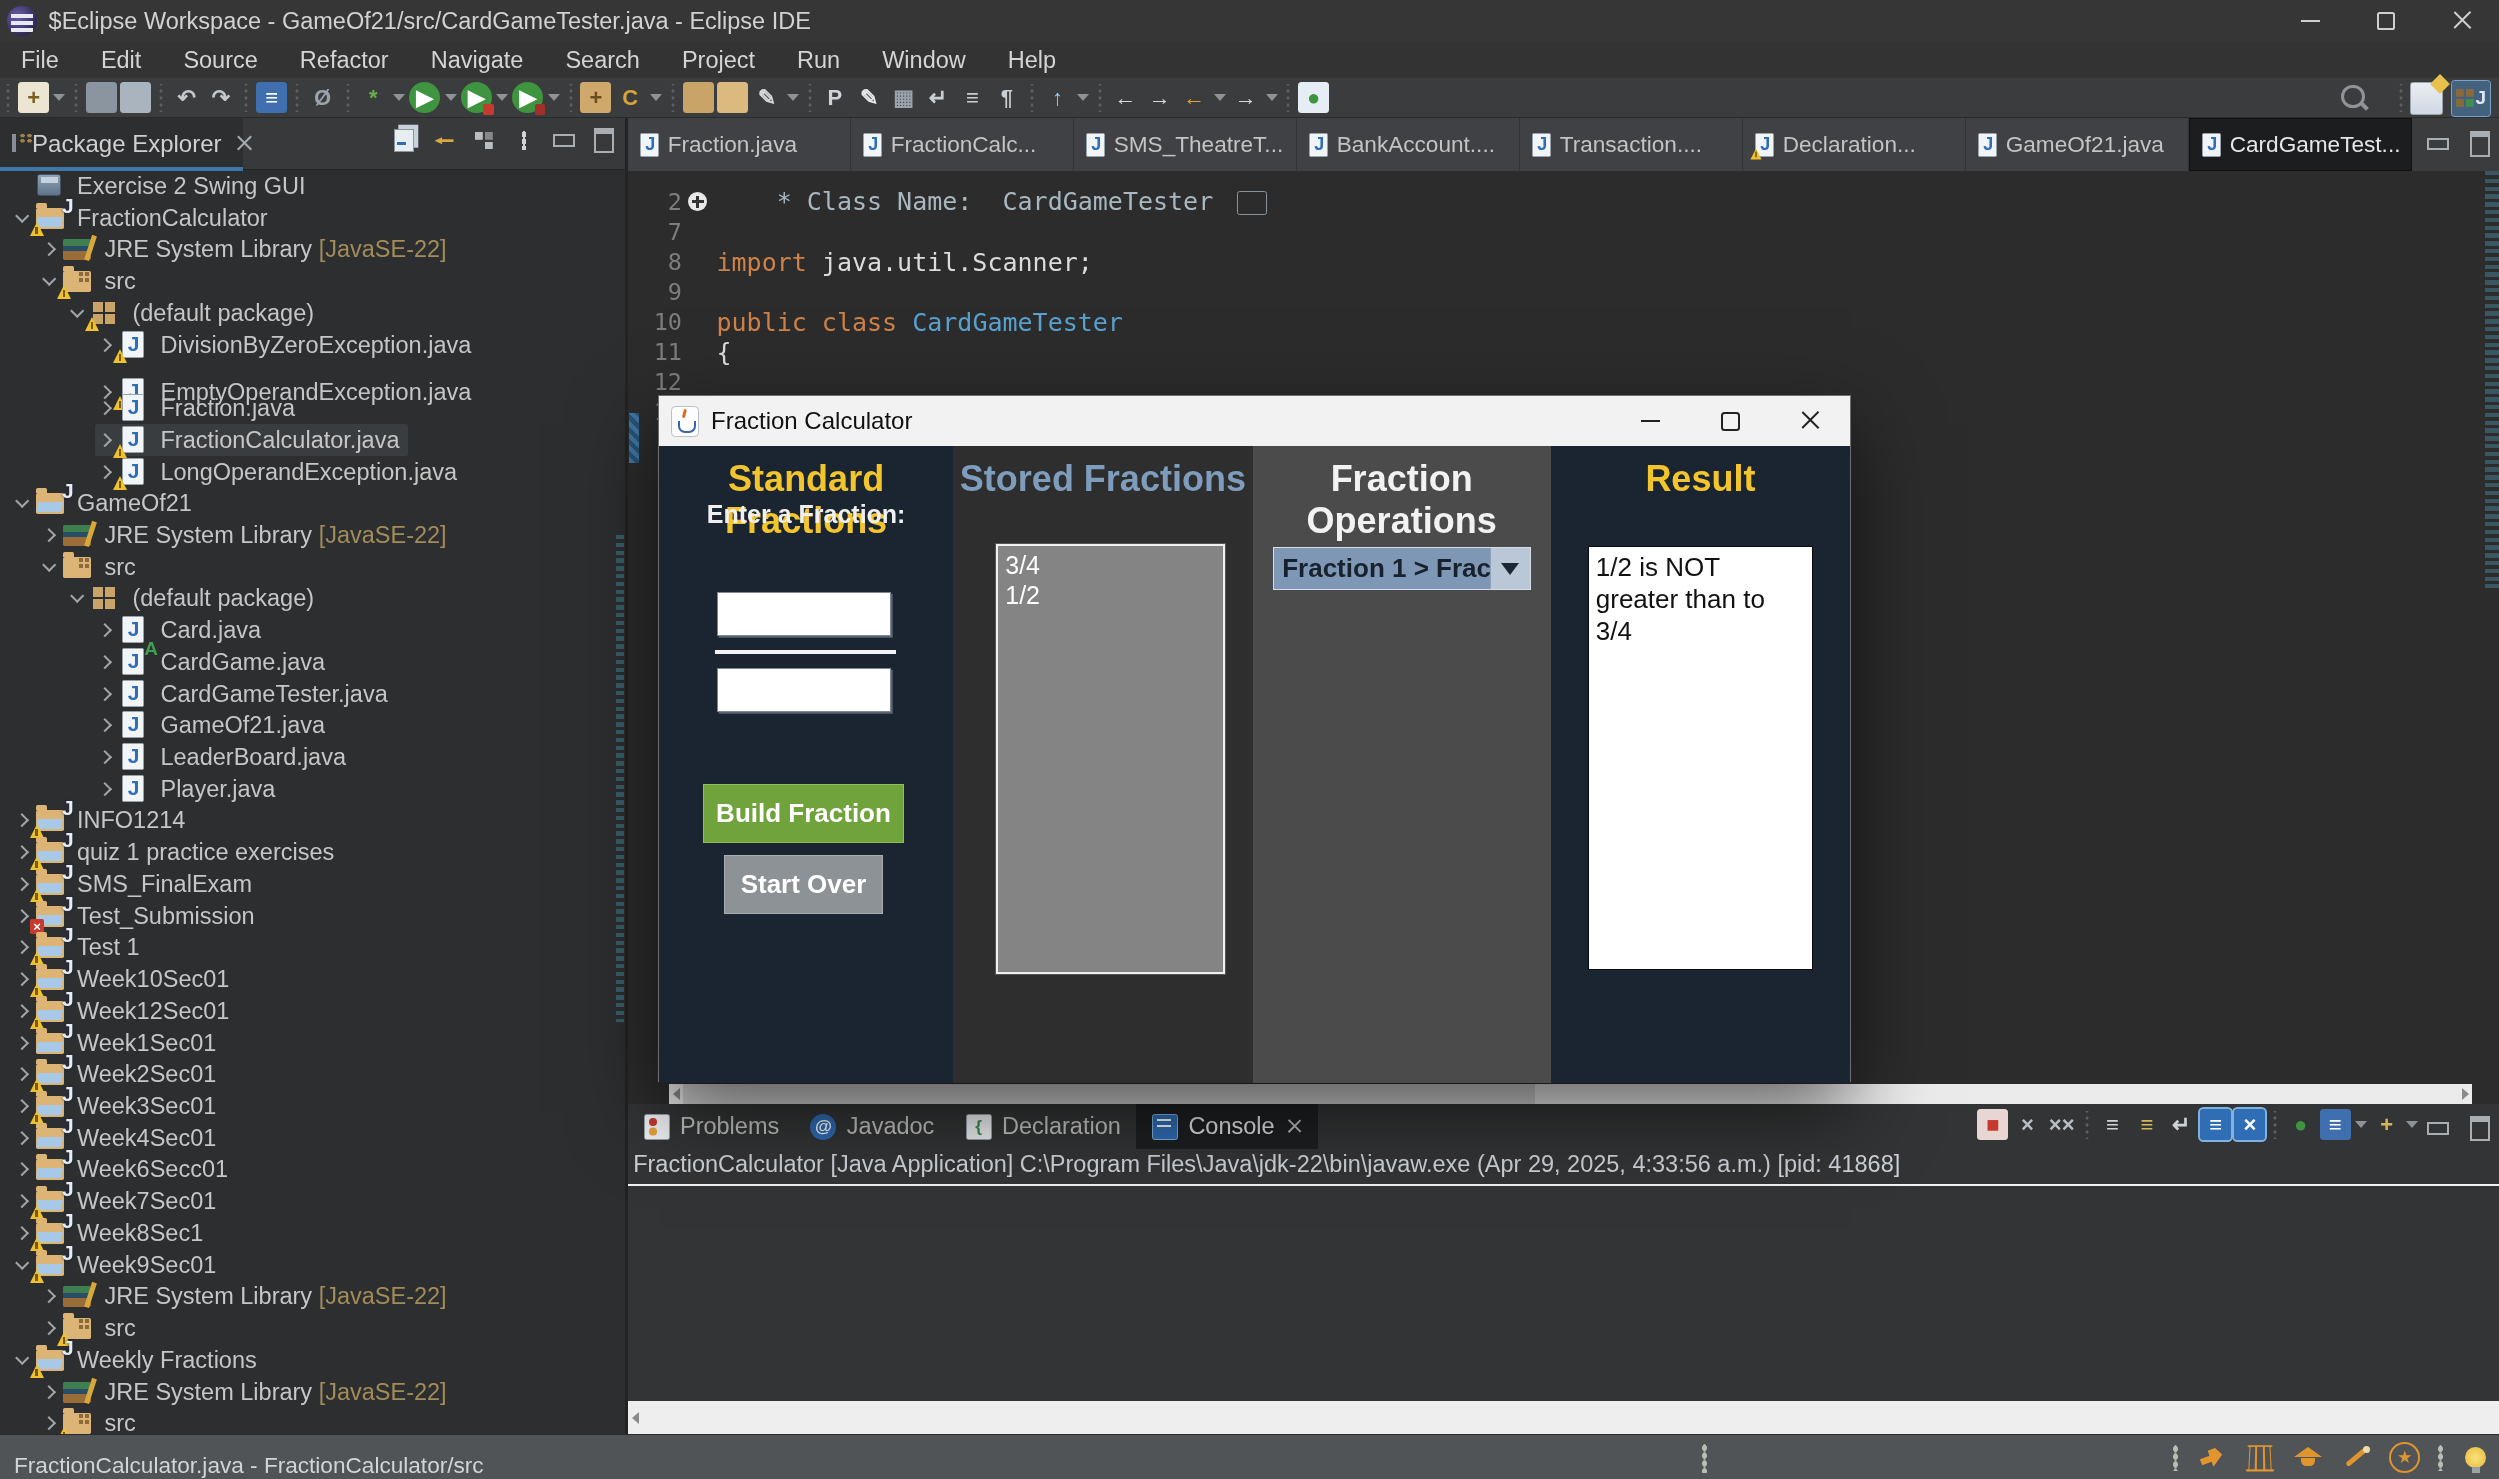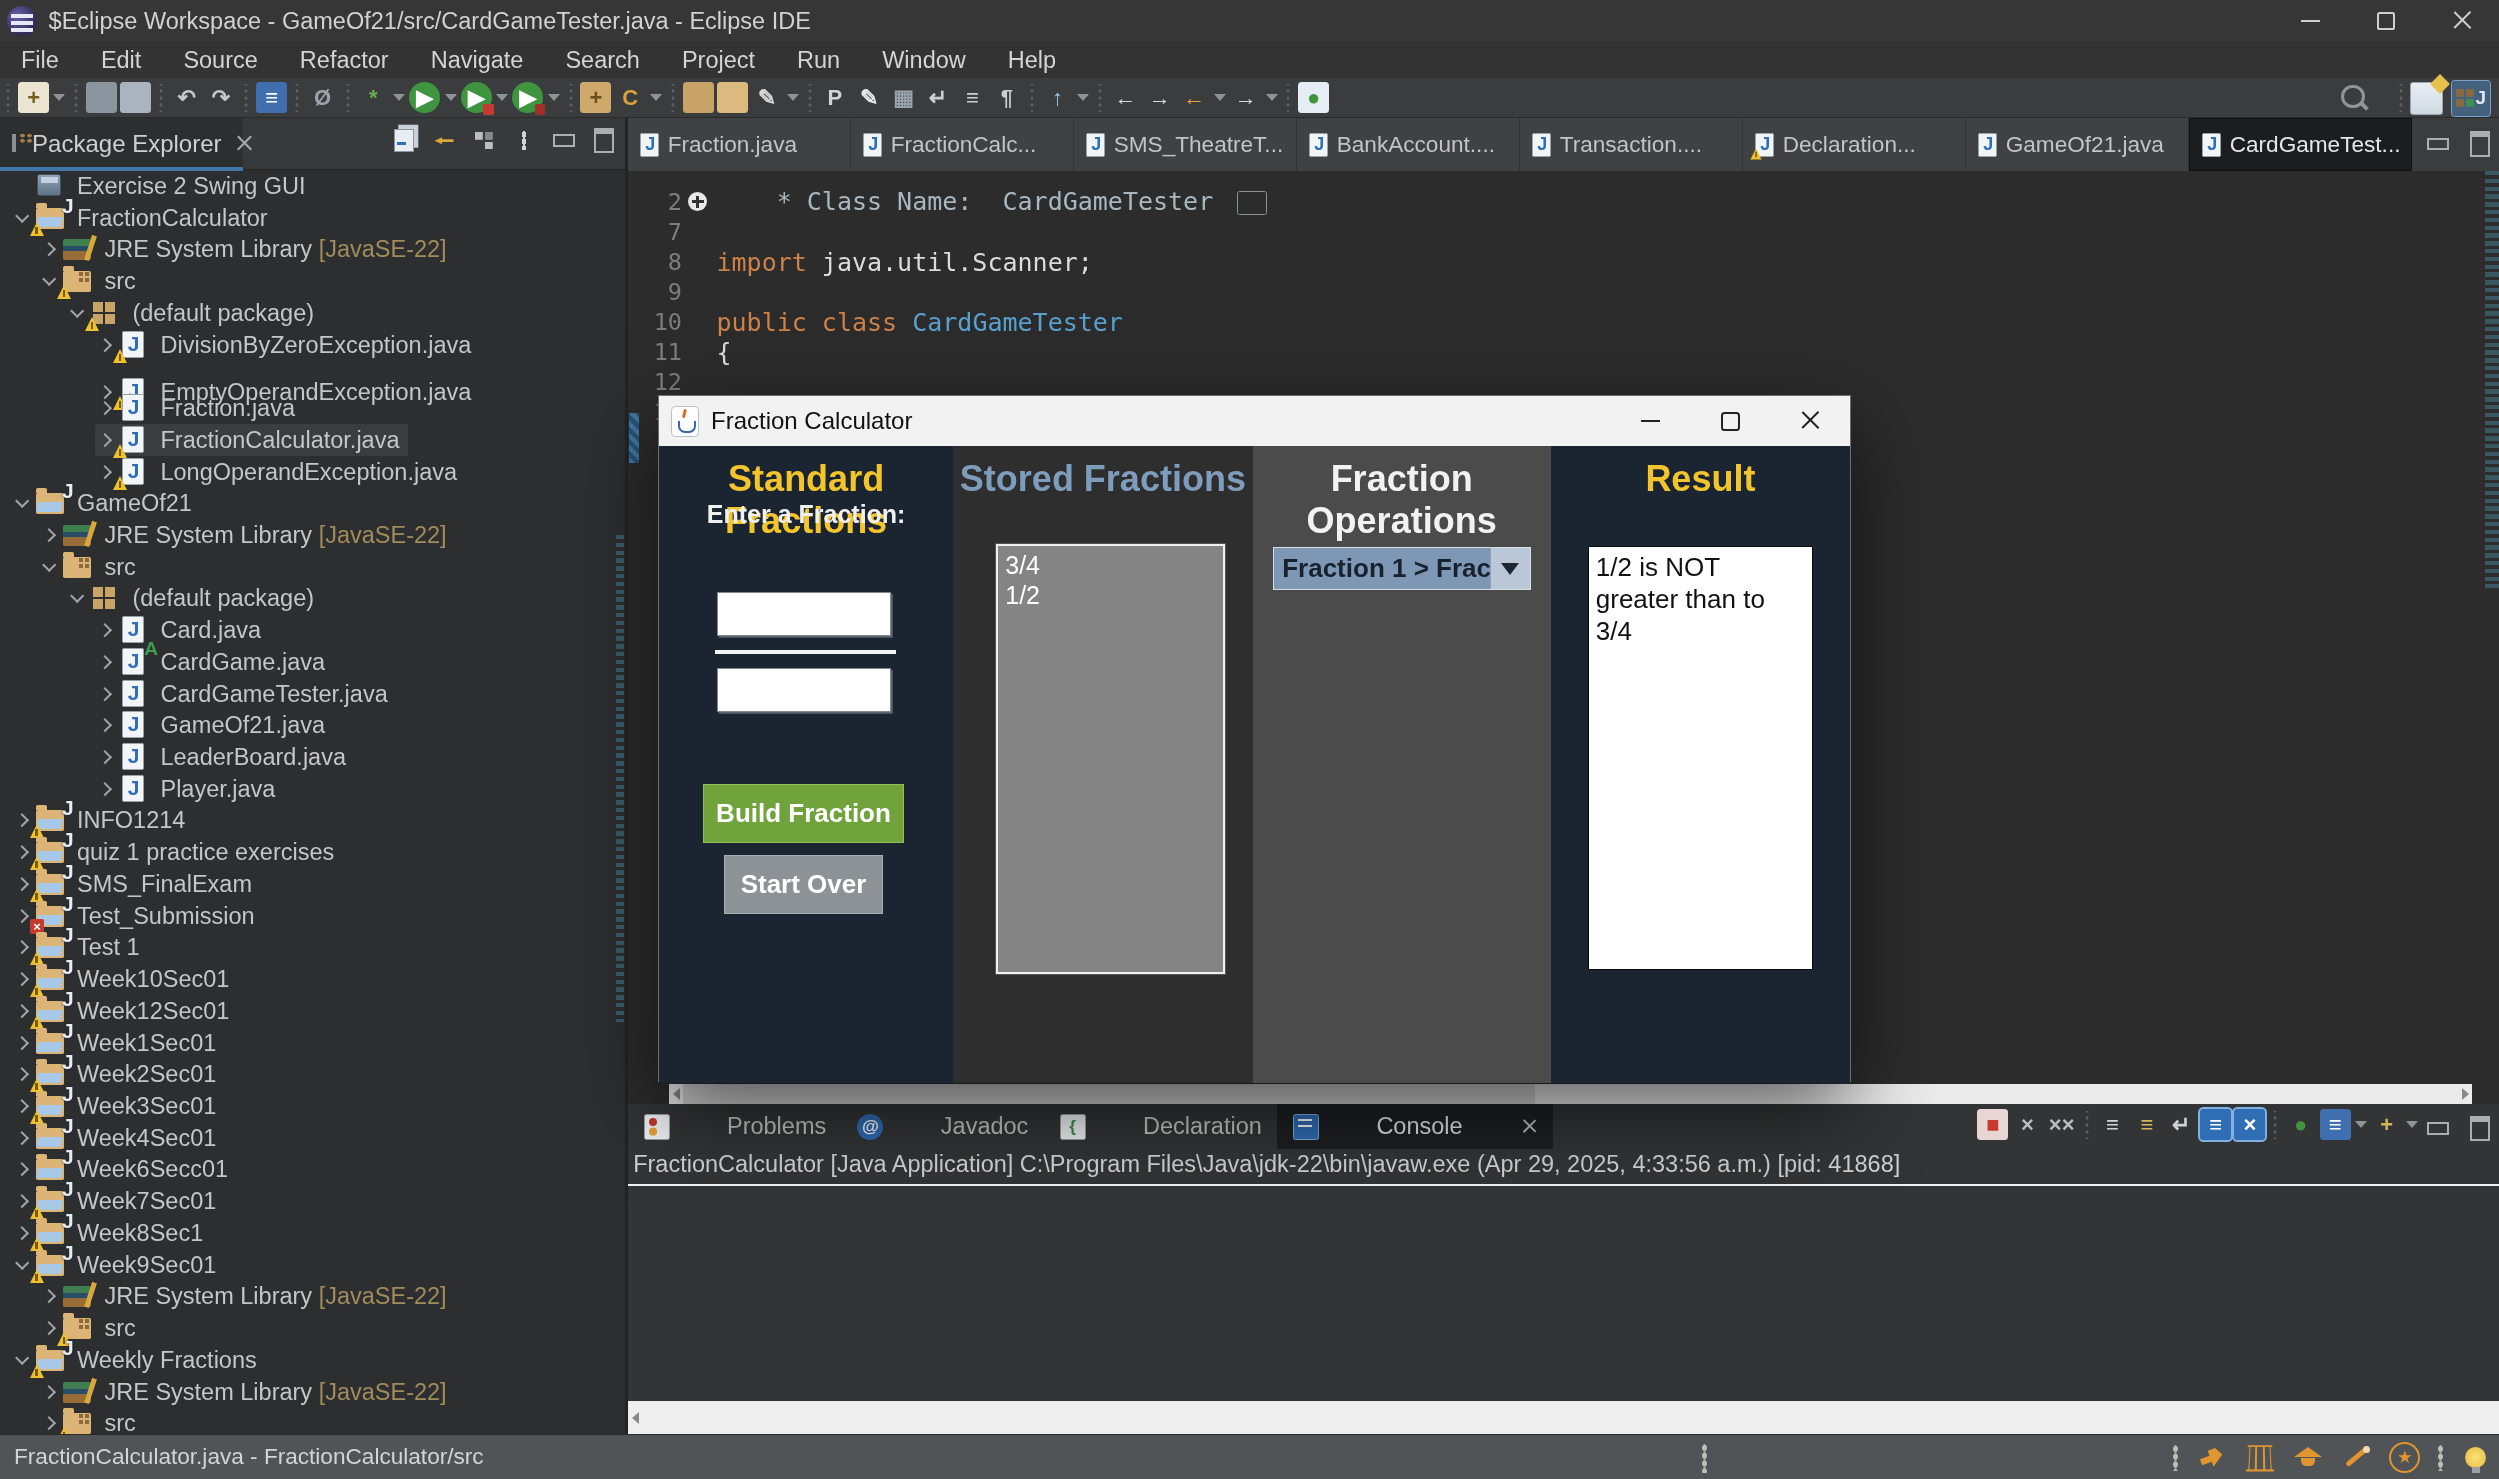--- a/index.html
+++ b/index.html
@@ -149,21 +149,21 @@
   .ed-vscroll{position:absolute;right:0;top:53px;width:14px;height:417px;background:repeating-linear-gradient(180deg,#3e6a7a 0 4.3px,#2c2c2c 4.3px 7.8px);opacity:.7;}
   .ed-hscroll{position:absolute;left:41px;bottom:0;width:1803px;height:20px;background:#ebebeb;display:flex;align-items:center;}
   .ed-hscroll .thumb{position:absolute;left:14px;width:852px;height:20px;background:#d0d0d0;}
   .arr{width:0;height:0;border-top:6px solid transparent;border-bottom:6px solid transparent;}
   .arr.l{border-right:7.8px solid #8a8a8a;margin-left:3.5px;}
   .arr.rr{border-left:7.8px solid #8a8a8a;position:absolute;right:3.5px;}
 
   
   .console{position:absolute;left:628px;top:1104px;width:1871px;height:330px;background:#333435;}
   .ctabs{position:absolute;left:0;top:0;width:100%;height:45px;background:#333435;display:flex;align-items:center;}
-  .ctab{height:45px;display:flex;align-items:center;padding:0 15.6px;font-size:23.5px;color:#c4c4c4;white-space:nowrap;gap:47px;}
+  .ctab{height:45px;display:flex;align-items:center;padding:0 15.6px;font-size:23.5px;color:#c4c4c4;white-space:nowrap;}
   .ctab.active{background:#1e1f21;color:#e4e4e4;}
   .cicon{width:26px;height:26px;margin-right:10.4px;position:relative;flex:0 0 auto;}
   .cic-problems{background:#f0f3f6;border:0.9px solid #98a2ab;border-radius:2.6px;}
   .cic-problems:before{content:"";position:absolute;left:4.3px;top:3.5px;width:7.8px;height:7.8px;border-radius:50%;background:#c5392e;box-shadow:0 9.6px 0 #e8a33c;}
   .cic-javadoc{background:#2f6db5;border-radius:50%;color:#fff;display:flex;align-items:center;justify-content:center;font-size:17.4px;font-weight:bold;}
   .cic-javadoc:after{content:"@";}
   .cic-decl{background:#f0f3f6;border:0.9px solid #98a2ab;border-radius:2.6px;color:#3f8f4f;display:flex;align-items:center;justify-content:center;font-size:17.4px;font-weight:bold;}
   .cic-decl:after{content:"{";}
   .cic-console{background:#2f6db5;border:1.7px solid #7fb2e0;border-radius:2.6px;}
   .cic-console:before{content:"";position:absolute;left:3.5px;top:4.3px;width:14px;height:2.6px;background:#fff;box-shadow:0 6px 0 #fff;}
@@ -172,21 +172,21 @@
   .ctab-close:before{transform:rotate(45deg);} .ctab-close:after{transform:rotate(-45deg);}
   .ctoolbar{position:absolute;right:78px;top:5.2px;display:flex;align-items:center;}
   .cwin{position:absolute;right:5.2px;top:10.4px;display:flex;gap:14px;}
   .cbody{position:absolute;left:0;top:45px;width:100%;height:252px;background:#333435;}
   .cline1{position:absolute;left:5.2px;top:1.7px;font-size:23.5px;color:#cdd2d7;white-space:nowrap;}
   .cunderline{position:absolute;left:0;top:35px;width:100%;height:2.2px;background:#f2f2f2;}
   .chscroll{position:absolute;left:0;bottom:0;width:1871px;height:33px;background:#eeeeee;display:flex;align-items:center;}
 
   
   .statusbar{position:absolute;left:0;top:1434px;width:2500px;height:45px;background:#505456;border-top:1.7px solid #2a2a2a;
-    display:flex;align-items:center;font-size:22.6px;color:#d2d5d8;}
+    display:flex;align-items:flex-end;font-size:22.6px;color:#d2d5d8;}
   .status-text{margin-left:14px;}
   .sb-grip{position:absolute;left:1702px;top:8.7px;width:5.2px;height:29.6px;background-image:radial-gradient(#b9bdb4 2.2px, transparent 2.6px);background-size:5.2px 7.8px;}
   .sb-icons{position:absolute;right:8.7px;top:0;height:45px;display:flex;align-items:center;gap:17.4px;}
   .si{width:31px;height:31px;display:flex;align-items:center;justify-content:center;position:relative;}
   .si-grip{width:5.2px;height:26px;background-image:radial-gradient(#b9bdb4 2.2px, transparent 2.6px);background-size:5.2px 7.8px;}
   .si-donate:before{content:"";width:22.6px;height:19px;background:#e0952f;clip-path:polygon(0 45%,55% 0,55% 28%,100% 28%,100% 62%,55% 62%,55% 90%,20% 90%);transform:rotate(160deg);}
   .si-map:before{content:"";width:26px;height:22.6px;background:linear-gradient(90deg,transparent 0 1.7px,#e0952f 1.7px 3.5px,transparent 3.5px 7.8px,#e0952f 7.8px 9.6px,transparent 9.6px 16.5px,#e0952f 16.5px 18px,transparent 18px 22.6px,#e0952f 22.6px 24px,transparent 24px);border-top:2.6px solid #e0952f;border-bottom:2.6px solid #e0952f;transform:perspective(52px) rotateX(14deg);}
   .si-cap:before{content:"";position:absolute;left:1.7px;top:5.2px;width:0;height:0;border-left:14px solid transparent;border-right:14px solid transparent;border-bottom:10.4px solid #e0952f;}
   .si-cap:after{content:"";position:absolute;left:8.7px;top:15.6px;width:14px;height:8.7px;background:#e0952f;border-radius:0 0 5.2px 5.2px;}
   .si-wand:before{content:"";width:24px;height:5.2px;background:#e0952f;border-radius:2.6px;transform:rotate(-40deg);}

